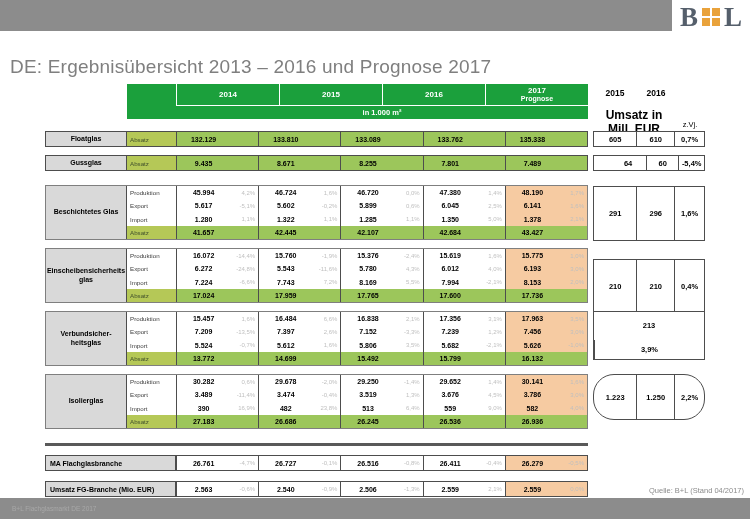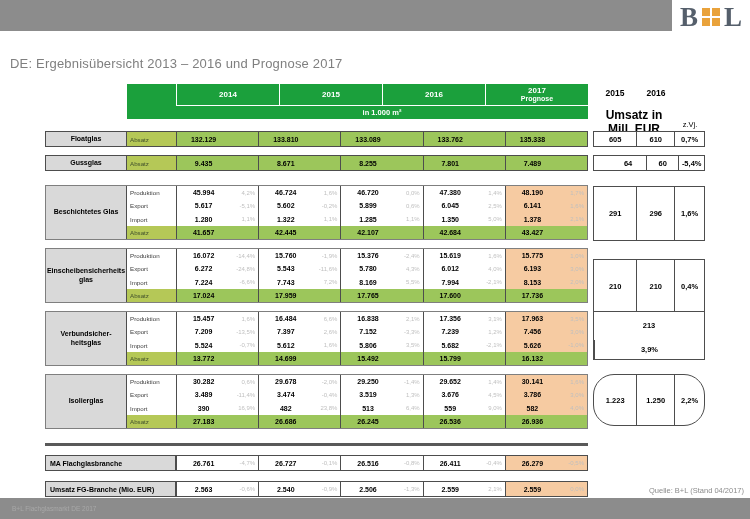--- a/index.html
+++ b/index.html
@@ -5,21 +5,21 @@
   *{box-sizing:border-box;margin:0;padding:0}
   html,body{width:750px;height:519px;background:#fff;overflow:hidden;
     font-family:"Liberation Sans",sans-serif;position:relative}
   .abs{position:absolute}
   .topbar{left:0;top:0;width:672px;height:31px;background:var(--bar_gray)}
   .logo{top:3px;left:680px;height:28px;display:flex;align-items:center;gap:3px}
   .logo-letter{font-family:"Liberation Serif",serif;font-size:27px;font-weight:bold;
     color:var(--logo_letter);line-height:1}
   .logo-squares{display:grid;grid-template-columns:8px 8px;grid-gap:2px;margin:0 1px}
   .logo-sq{width:8px;height:8px;background:var(--logo_orange)}
-  .title{left:10px;top:56px;font-size:13px;color:#7f7f7f;letter-spacing:.2px}
+  .title{left:10px;top:56px;font-size:19px;color:#7f7f7f;letter-spacing:.2px}
 
   .year-header{left:127px;top:84px;width:461px;height:35px;background:var(--green_dark);display:flex}
   .yh-spacer{width:49px;height:100%}
   .yh-right{flex:1;display:flex;flex-direction:column}
   .yh-years{display:flex;height:21px}
   .ycell{flex:1;display:flex;flex-direction:column;align-items:center;justify-content:center;
     color:#fff;font-weight:bold;font-size:8px;border-left:1px solid #fff;line-height:1.15;text-align:center}
   .ycell-sub{font-size:7px;font-weight:bold}
   .yh-units{height:13px;border-top:1px solid #fff;display:flex;align-items:center;justify-content:center;
     color:#fff;font-weight:bold;font-size:7.5px}
@@ -564,21 +564,21 @@
             <div class="dval">26.536</div>
             <div class="dpct"></div>
           </div>
           <div class="dcell">
             <div class="dval">26.936</div>
             <div class="dpct"></div>
           </div>
         </div>
       </div>
     </div>
-    <div class="rbox abs" style="top: 374px; height: 52px; border-radius: 21px;">
+    <div class="rbox abs" style="top: 374px; height: 46px; border-radius: 21px;">
       <div class="rcell rc1">1.223</div>
       <div class="rcell rc2">1.250</div>
       <div class="rcell rc3">2,2%</div>
     </div>
     <div class="brow abs" style="top: 455px; height: 16px;">
       <div class="blbl">MA Flachglasbranche</div>
       <div class="dcell">
         <div class="dval">26.761</div>
         <div class="dpct">-4,7%</div>
       </div>

